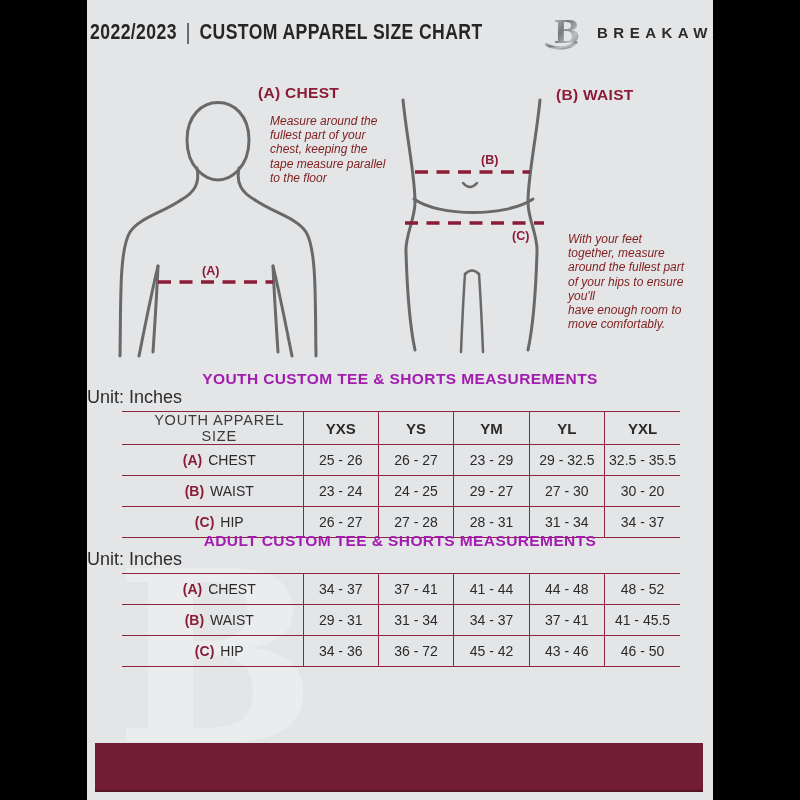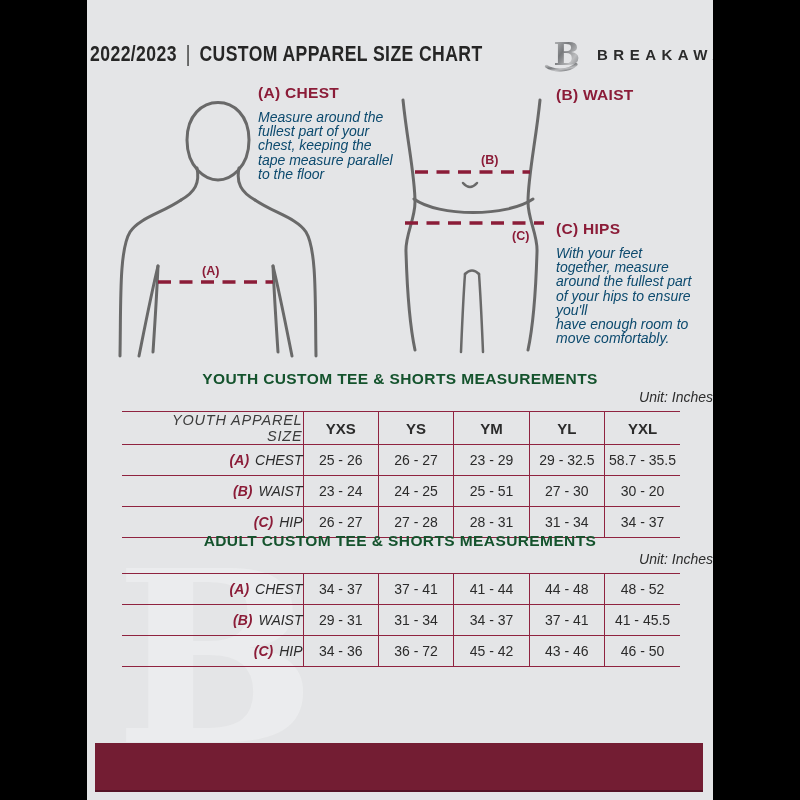--- a/index.html
+++ b/index.html
@@ -14,21 +14,21 @@
   }
   
   .watermark{
     position:absolute;left:28px;top:540px;z-index:0;
     font-family:"DejaVu Serif",serif;font-weight:bold;
     font-size:238px;line-height:1;color:#f1f2f3;opacity:.6;
     pointer-events:none;
   }
   
   .header{
-    position:absolute;top:30px;left:0;width:610px;height:48px;z-index:2;
+    position:absolute;top:8px;left:0;width:610px;height:48px;z-index:2;
     display:flex;justify-content:center;align-items:center;gap:10px;
   }
   .header-title{
     display:flex;align-items:center;gap:11px;
     font-weight:bold;font-size:22px;color:#262626;
     letter-spacing:.5px;transform:scaleX(.8);transform-origin:center;
     white-space:nowrap;
   }
   .header-title .sep{font-weight:normal;color:#3a3a3a;}
   .brand{display:flex;align-items:center;gap:13px;}
@@ -42,46 +42,46 @@
   .figure-svg{position:absolute;left:0;top:0;}
   .marker{
     position:absolute;font-weight:bold;font-size:12.5px;color:#8b1c38;
   }
   .guide-block{position:absolute;}
   .guide-block h3{
     margin:0 0 8px 0;font-size:15.5px;font-weight:bold;
     letter-spacing:.3px;color:#8b1c38;
   }
   .guide-block p{
-    margin:0;font-style:italic;font-size:14px;line-height:14.2px;
-    color:#0c4a6e;white-space:pre-line;
+    margin:12px;font-style:italic;font-size:12px;line-height:14.2px;
+    color:#7f1d1d;white-space:pre-line;
   }
   
   .table-section{position:absolute;left:0;width:626px;z-index:1;}
   .section-title{
     margin:0;text-align:center;font-size:15.5px;font-weight:bold;
-    letter-spacing:.4px;color:#14532d;line-height:19px;
+    letter-spacing:.4px;color:#a21caf;line-height:19px;
   }
   .unit{
-    text-align:right;font-style:italic;font-size:14px;color:#2d2d2d;
+    text-align:left;font-size:18px;color:#2d2d2d;
     line-height:18px;
   }
   table.size-table{
     border-collapse:collapse;table-layout:fixed;
     width:558px;margin:5px 0 0 35px;background:transparent;
   }
   .size-table td,.size-table th{
     border-top:1.5px solid #8f2340;border-bottom:1.5px solid #8f2340;
     height:30px;padding:0;text-align:center;
     font-size:14px;font-weight:normal;color:#2b2b2b;background:transparent;
   }
   .size-table tr.head td, .size-table tr.head th{height:32px;}
   .size-table td + td, .size-table th + td, .size-table th + th{border-left:1.5px solid #8f2340;}
   .size-table .label-col{
-    text-align:right;padding-left:14px;font-style:italic;
+    text-align:center;padding-left:14px;
   }
   .size-table tr.head .label-col{
     font-size:14.5px;letter-spacing:.8px;color:#3b3b3b;font-weight:normal;
   }
   .size-table tr.head .size-col{font-weight:bold;font-size:15px;}
   .row-marker{color:#8b1c38;font-weight:bold;margin-right:6px;}
   
   .footer{
     position:absolute;left:8px;top:743px;width:608px;height:47px;
     background:#731d33;border-bottom:2px solid #551426;z-index:1;
@@ -164,21 +164,20 @@
       <p>Measure around the
 fullest part of your
 chest, keeping the
 tape measure parallel
 to the floor</p>
     </div>
     <div class="guide-block" style="left:469px;top:6px;width:152px;">
       <h3>(B) WAIST</h3>
     </div>
     <div class="guide-block" style="left:469px;top:140px;width:156px;">
-      <h3>(C) HIPS</h3>
       <p>With your feet
 together, measure
 around the fullest part
 of your hips to ensure
 you'll
 have enough room to
 move comfortably.</p>
     </div>
   </section>
 
@@ -202,27 +201,27 @@
         <td class="size-col">YM</td>
         <td class="size-col">YL</td>
         <td class="size-col">YXL</td>
       </tr>
       <tr>
         <td class="label-col"><span class="row-marker">(A)</span><span>CHEST</span></td>
         <td>25 - 26</td>
         <td>26 - 27</td>
         <td>23 - 29</td>
         <td>29 - 32.5</td>
-        <td>58.7 - 35.5</td>
+        <td>32.5 - 35.5</td>
       </tr>
       <tr>
         <td class="label-col"><span class="row-marker">(B)</span><span>WAIST</span></td>
         <td>23 - 24</td>
         <td>24 - 25</td>
-        <td>25 - 51</td>
+        <td>29 - 27</td>
         <td>27 - 30</td>
         <td>30 - 20</td>
       </tr>
       <tr>
         <td class="label-col"><span class="row-marker">(C)</span><span>HIP</span></td>
         <td>26 - 27</td>
         <td>27 - 28</td>
         <td>28 - 31</td>
         <td>31 - 34</td>
         <td>34 - 37</td>

